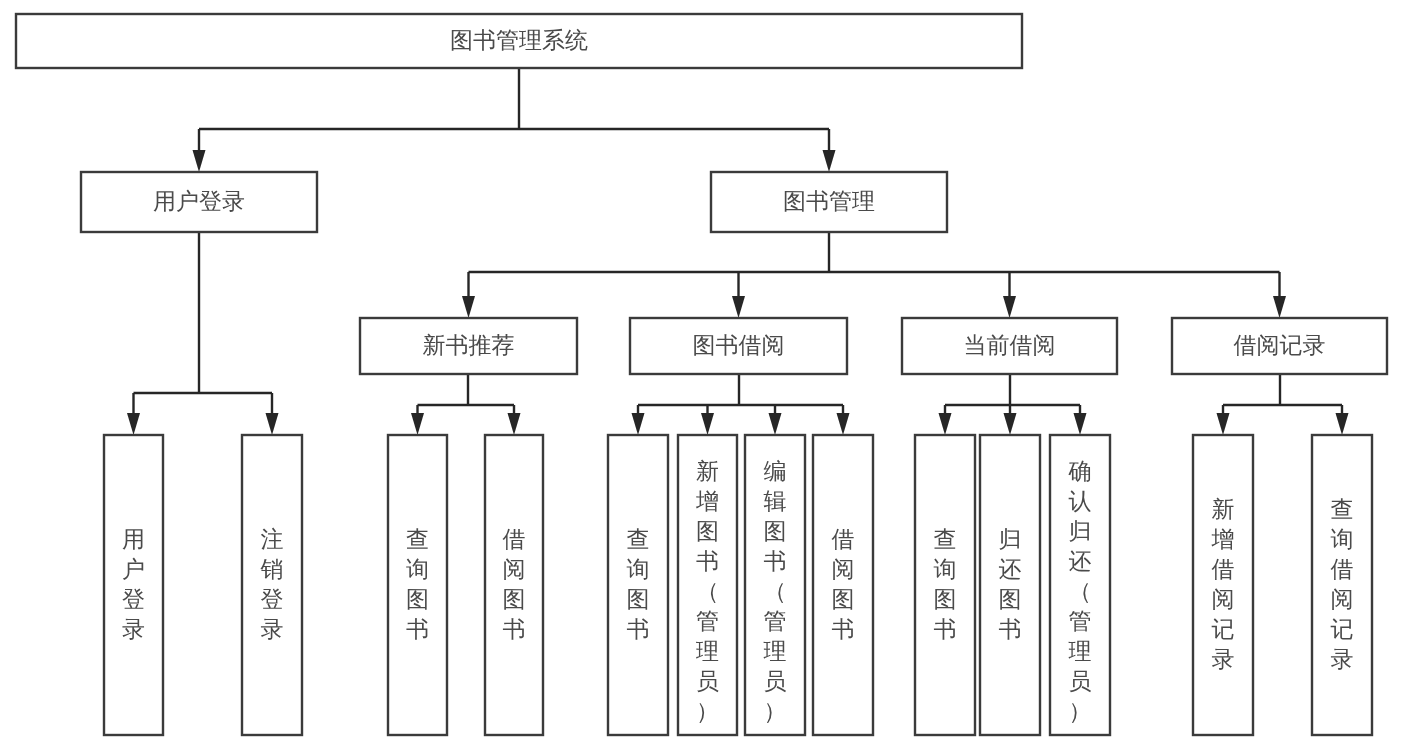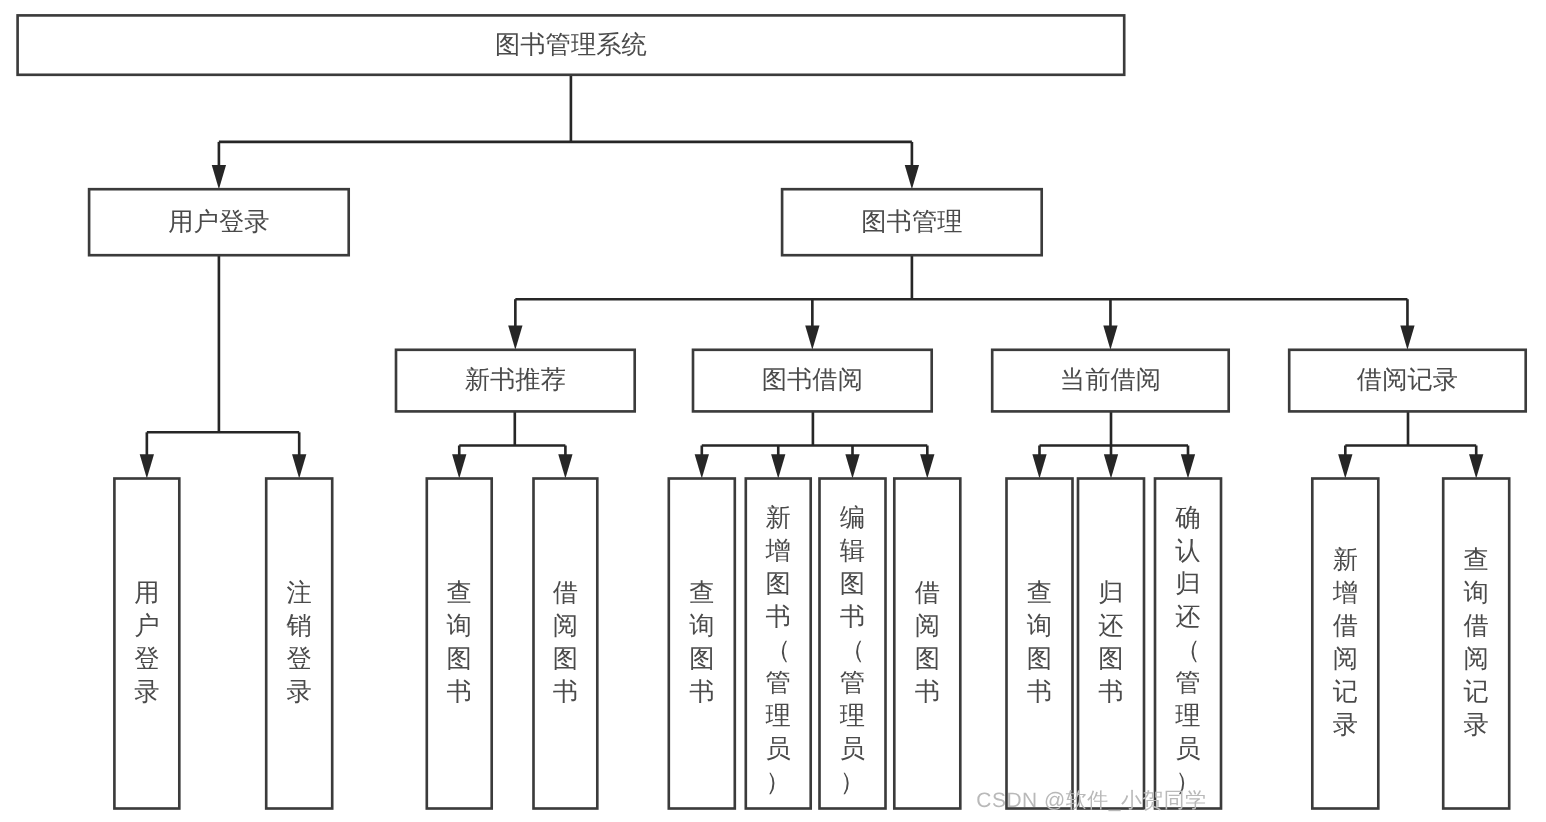--- a/index.html
+++ b/index.html
@@ -219,15 +219,14 @@
           <rect x="1193" y="435" width="60" height="300" class="node-box"></rect>
           <text x="1223" y="516.6" class="node-label-vertical"><tspan x="1223" dy="0">新</tspan><tspan x="1223" dy="30">增</tspan><tspan x="1223" dy="30">借</tspan><tspan x="1223" dy="30">阅</tspan><tspan x="1223" dy="30">记</tspan><tspan x="1223" dy="30">录</tspan></text>
         </g>
         <g>
           <rect x="1312" y="435" width="60" height="300" class="node-box"></rect>
           <text x="1342" y="516.6" class="node-label-vertical"><tspan x="1342" dy="0">查</tspan><tspan x="1342" dy="30">询</tspan><tspan x="1342" dy="30">借</tspan><tspan x="1342" dy="30">阅</tspan><tspan x="1342" dy="30">记</tspan><tspan x="1342" dy="30">录</tspan></text>
         </g>
       </g>
   </svg>
 
-  <div class="watermark">CSDN @软件_小贺同学</div>
 
 </div>
 
 </body></html>

